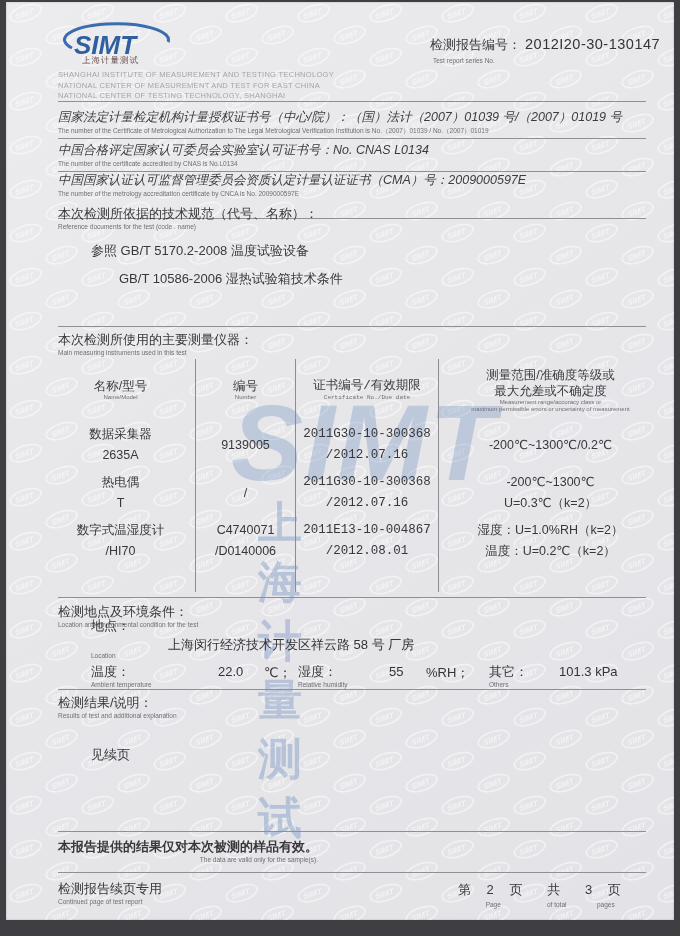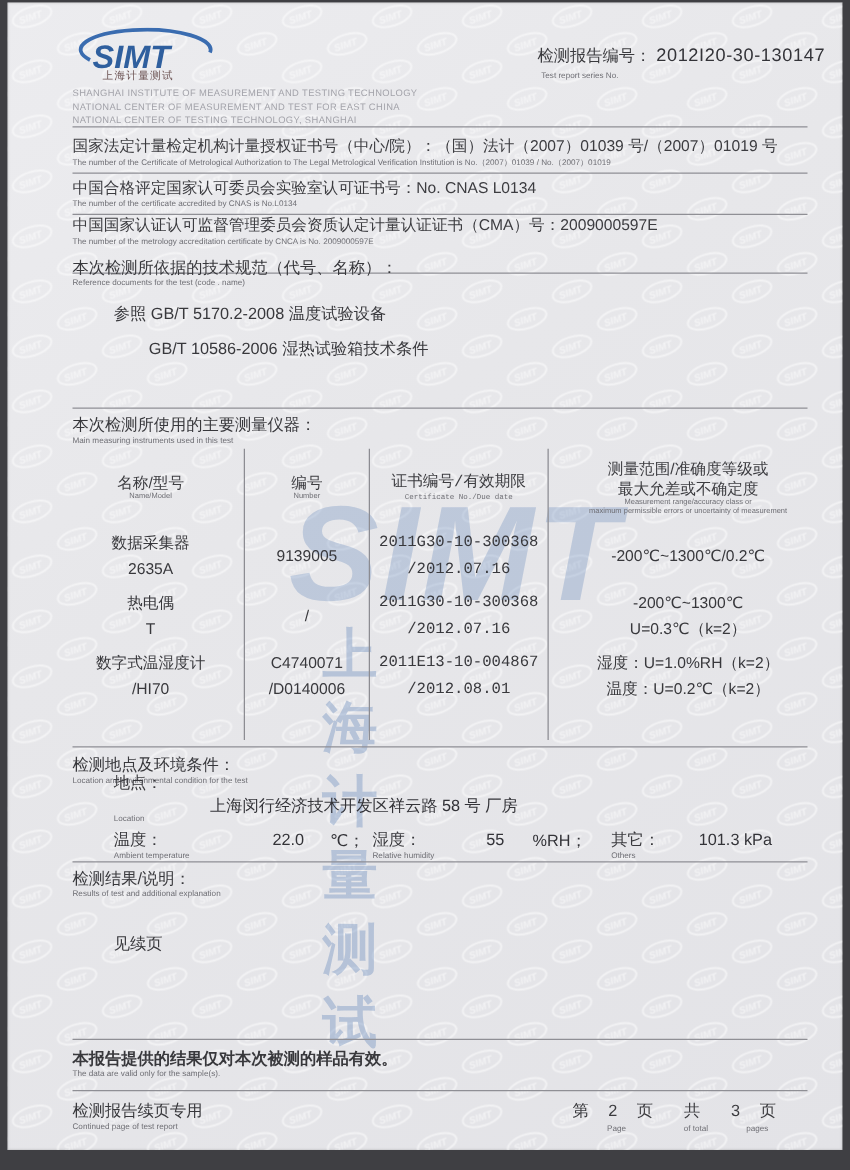--- a/index.html
+++ b/index.html
@@ -33,21 +33,21 @@
   .rule{position:absolute;left:52px;right:28px;height:0;border-top:1px solid #8f8f95;}
   .ml{white-space:pre-line;}
   
   .logo-en{font-size:7.5px;line-height:10.5px;color:#a3a3aa;letter-spacing:.3px;}
   
   .repno{display:flex;align-items:baseline;gap:4px;}
   .repno .lbl{font-size:13px;color:#3a3a3e;}
   .repno .val{font-size:14.5px;letter-spacing:.5px;color:#333338;}
   
   .cert{left:52px;right:28px;border-bottom:1px solid #8f8f95;}
-  .cert .zh{margin-bottom:1px;}
+  .cert .zh{margin-bottom:1px;font-style:italic;}
   
   .itable{left:40px;top:357px;width:616px;height:233px;display:flex;}
   .icol{height:100%;box-sizing:border-box;display:flex;flex-direction:column;}
   .icol.sep{border-right:1px solid #8c8c92;}
   .ihead{height:62px;display:flex;flex-direction:column;align-items:center;justify-content:center;text-align:center;}
   .ihead .zh{font-size:12.5px;line-height:16px;}
   .ihead .en-sub{font-size:6px;line-height:7.5px;text-align:center;}
   .irow{height:48px;display:flex;flex-direction:column;align-items:center;justify-content:center;text-align:center;}
   .irow .cell{font-size:12.5px;line-height:21px;color:#38383c;}
   
@@ -249,21 +249,21 @@
 
     <div class="rule" style="top:687px;"></div>
 
     <div class="abs" style="left:52px;top:692px;">
       <div class="zh-lg">检测结果/说明：</div>
       <div class="en-sub">Results of test and additional explanation</div>
     </div>
     <div class="abs zh-lg" style="left:85px;top:744px;">见续页</div>
 
     <div class="rule" style="top:829px;"></div>
-    <div class="abs" style="left:52px;top:836px;">
+    <div class="abs" style="left:52px;top:836px;text-align:right;">
       <div class="zh-lg bold">本报告提供的结果仅对本次被测的样品有效。</div>
       <div class="en-sub">The data are valid only for the sample(s).</div>
     </div>
     <div class="rule" style="top:870px;"></div>
 
     <div class="abs" style="left:52px;top:878px;">
       <div class="zh-lg">检测报告续页专用</div>
       <div class="en-sub">Continued page of test report</div>
     </div>
 

